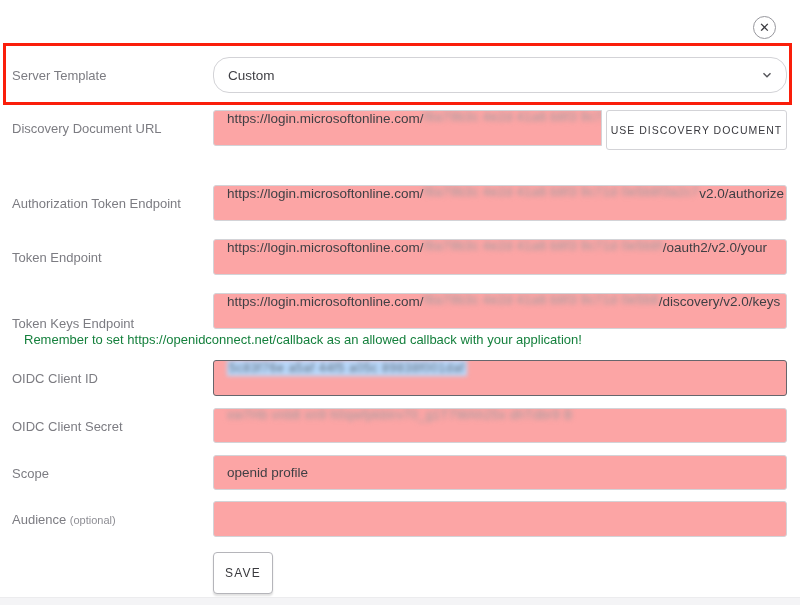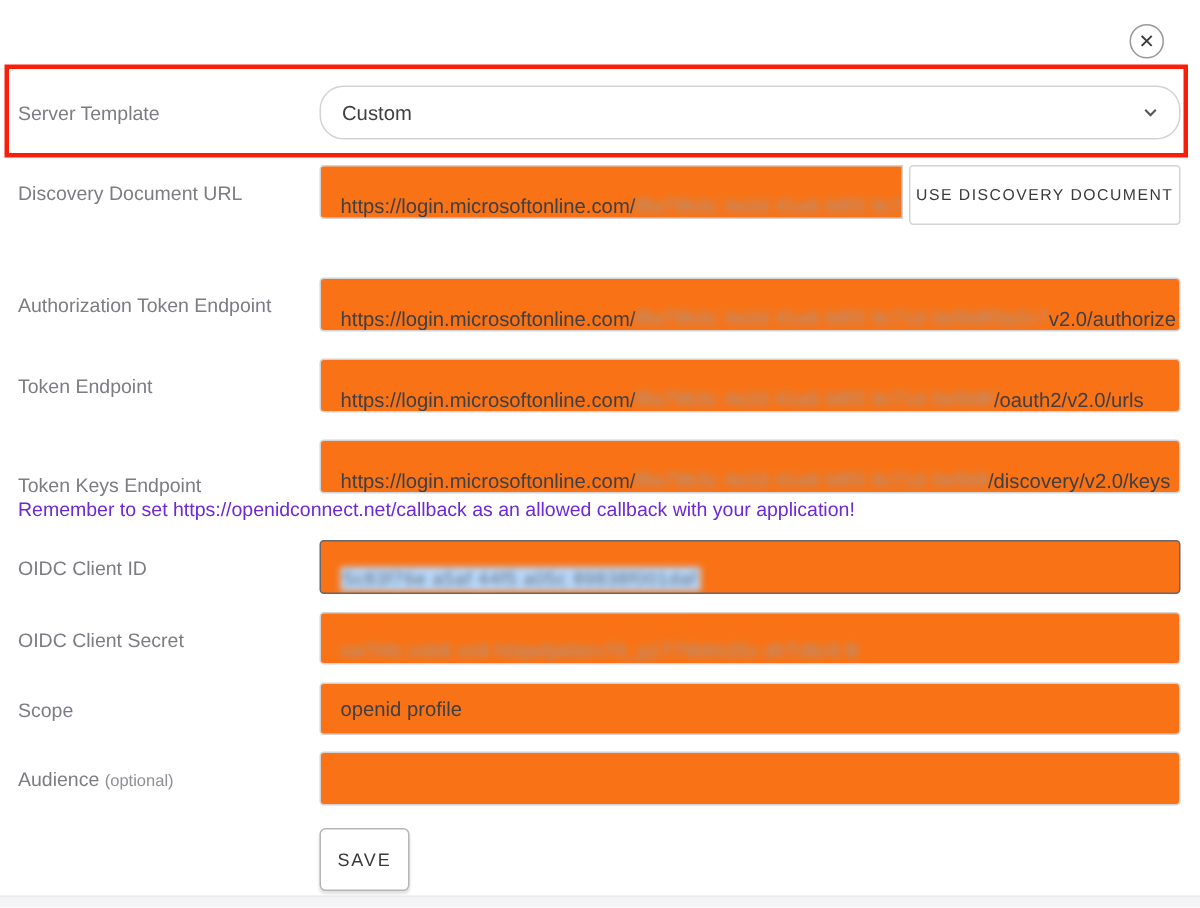--- a/index.html
+++ b/index.html
@@ -23,22 +23,22 @@
     border:3px solid #fa1e0a; pointer-events:none;
   }
 
   .field-label {
     position:absolute; left:12px; font-size:13px; color:#7c7c82; white-space:nowrap;
   }
   .field-label .opt { font-size:11px; color:#8e8e94; }
 
   .inputbox {
     position:absolute; left:213px; width:574px; height:36px;
-    border:1px solid #d3d3d7; border-radius:3px; background:#f97316;
-    display:flex; align-items:flex-end; padding:0 13px;
+    border:1px solid #d3d3d7; border-radius:3px; background:#fca5a5;
+    display:flex; align-items:flex-start; padding:0 13px;
     font-size:13.5px; color:#3f3f44; white-space:nowrap; overflow:hidden;
   }
   .inputbox.focused { border:1px solid #66666c; }
   .redacted {
     display:inline-block; filter:blur(2.4px); color:#9b9b9f;
     font-size:12.5px; letter-spacing:.5px; transform:translateY(-1px);
   }
   .redacted.selected {
     background:#b9d9fc; color:#5f6b79; filter:blur(2.2px);
     padding:1px 2px;
@@ -53,21 +53,21 @@
   .chev { width:10px; height:10px; color:#55555a; }
 
   .use-doc-btn {
     position:absolute; left:606px; top:110px; width:181px; height:40px;
     border:1px solid #d3d3d7; border-radius:3px; background:#fff;
     display:flex; align-items:center; justify-content:center;
     font-size:10.5px; font-weight:500; letter-spacing:1px; color:#39393e;
     cursor:pointer; white-space:nowrap;
   }
   .helper-text { position:absolute; left:213px; top:153px; font-size:13px; color:#717176; }
-  .note-text { position:absolute; left:12px; top:332px; font-size:13px; color:#6d28d9; }
+  .note-text { position:absolute; left:24px; top:332px; font-size:13px; color:#15803d; }
 
   input.plain {
     border:none; outline:none; width:100%; height:100%;
     font-family:"Liberation Sans", sans-serif; font-size:13.5px; color:#3f3f44;
     background:transparent;
   }
 
   .save-btn {
     position:absolute; left:213px; top:552px; width:60px; height:42px;
     border:1px solid #b5b5ba; border-radius:4px; background:#fff;
@@ -113,21 +113,21 @@
   <div class="inputbox" style="top:185px;">
     <span>https://login.microsoftonline.com/</span>
       <span class="redacted">f8a79b3c 4e2d 41a6 b8f3 9c71d 0e5b8f3a2c7</span>
       <span>v2.0/authorize</span>
   </div>
 
   <div class="field-label" style="top:250px;">Token Endpoint</div>
   <div class="inputbox" style="top:239px;">
     <span>https://login.microsoftonline.com/</span>
       <span class="redacted">f8a79b3c 4e2d 41a6 b8f3 9c71d 0e5b8f</span>
-      <span>/oauth2/v2.0/urls</span>
+      <span>/oauth2/v2.0/your</span>
   </div>
 
   <div class="field-label" style="top:316px;">Token Keys Endpoint</div>
   <div class="inputbox" style="top:293px;">
     <span>https://login.microsoftonline.com/</span>
       <span class="redacted">f8a79b3c 4e2d 41a6 b8f3 9c71d 0e5b8</span>
       <span>/discovery/v2.0/keys</span>
   </div>
 
   <div class="note-text">Remember to set https://openidconnect.net/callback as an allowed callback with your application!</div>

